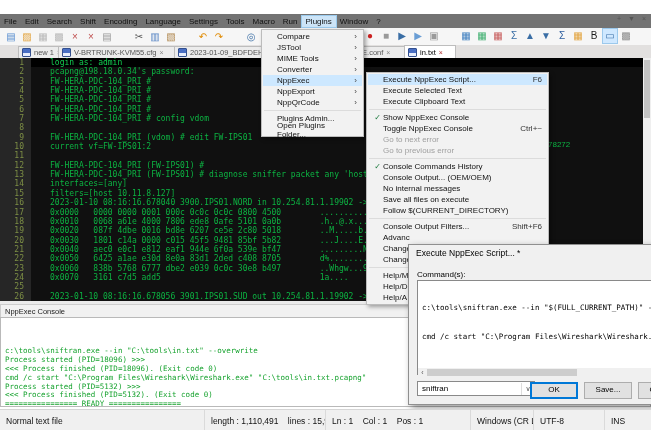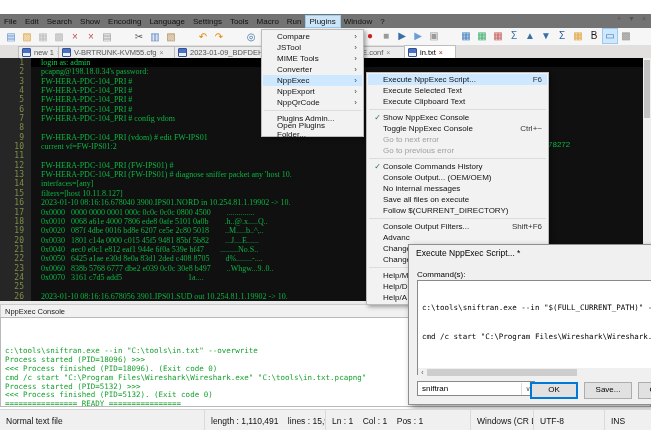--- a/index.html
+++ b/index.html
@@ -37,21 +37,21 @@
   .doc-icon{width:7px;height:7px;flex:none;border:1px solid #33508f;border-radius:1px;
             background:linear-gradient(#4a6fc3 55%,#e8eefb 55%);}
   .tab-close{font-size:7px;color:#888;line-height:7px;}
   .tab.active .tab-close{color:#b03030;}
 
   
   .editor{position:absolute;top:58px;left:0;width:643px;height:243px;background:#101010;overflow:hidden;
           font-family:"DejaVu Sans Mono",monospace;font-size:8px;z-index:1;}
   .line{display:flex;height:9.346px;line-height:9.4px;white-space:pre;}
   .line .gutter{width:24px;text-align:right;padding-right:7px;color:#7d8f45;background:#262626;flex:none;}
-  .line .code{color:#0cb342;padding-left:10px;font-family:Liberation Serif, serif;}
+  .line .code{color:#0cb342;padding-left:19px;}
   .line.active{background:#000;}
   .line.active .code{color:#12cc50;}
   .line16-frag{position:absolute;left:548px;top:140px;color:#0cb342;font-size:8px;z-index:2;text-align:center;}
   .editor-scrollbar{position:absolute;top:58px;right:0;width:8px;height:243px;background:#efefef;z-index:3;}
   .editor-scrollbar .thumb{position:absolute;top:2px;left:1px;width:6px;height:58px;background:#c3c3c3;}
 
   
   .splitter{position:absolute;top:301px;left:0;right:0;height:3px;background:#eaeaea;z-index:4;}
   .console{position:absolute;top:304px;left:0;right:0;height:103px;z-index:10;}
   .console-header{height:13px;background:#f1f1f1;border:1px solid #cdcdcd;display:flex;align-items:center;
@@ -118,21 +118,21 @@
       <div class="win-btn">□</div>
       <div class="win-btn">×</div>
     </div>
   </div>
 
   <div class="menubar">
 
   <div class="menu-item">File</div>
       <div class="menu-item">Edit</div>
       <div class="menu-item">Search</div>
-      <div class="menu-item">Show</div>
+      <div class="menu-item">Shift</div>
       <div class="menu-item">Encoding</div>
       <div class="menu-item">Language</div>
       <div class="menu-item">Settings</div>
       <div class="menu-item">Tools</div>
       <div class="menu-item">Macro</div>
       <div class="menu-item">Run</div>
       <div class="menu-item highlighted">Plugins</div>
       <div class="menu-item">Window</div>
       <div class="menu-item">?</div>
     </div>

